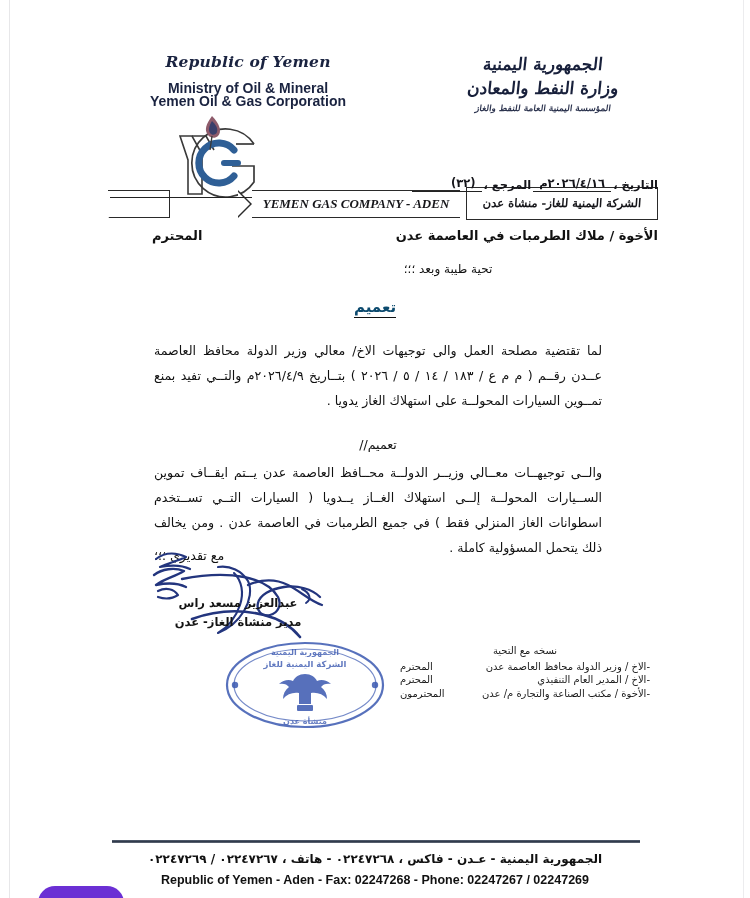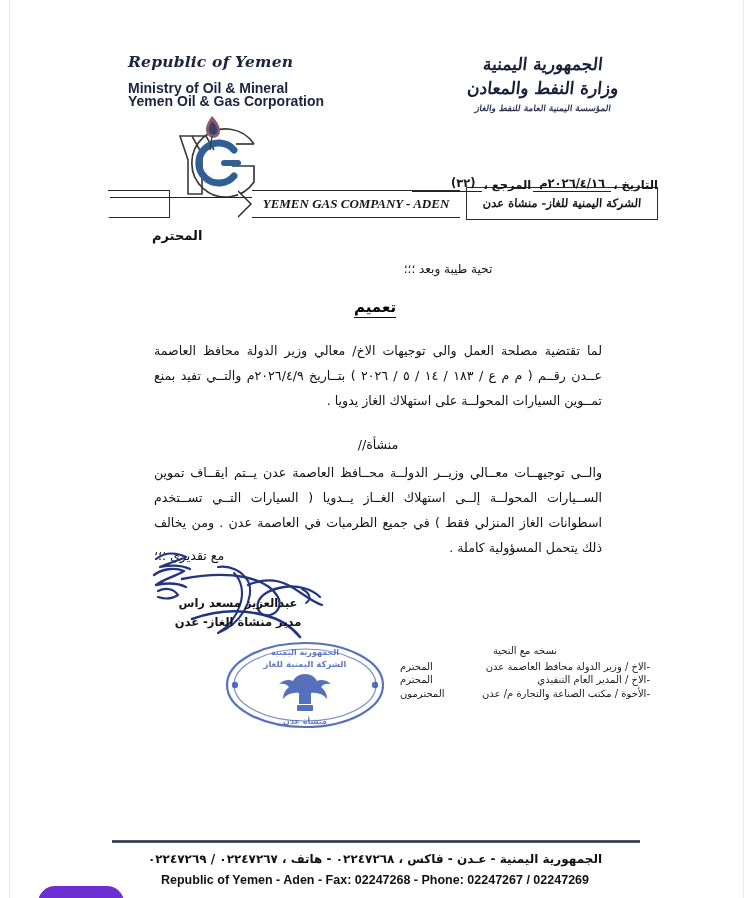--- a/index.html
+++ b/index.html
@@ -34,21 +34,21 @@
     position: absolute;
     left: 0; right: 0;
     top: 52px;
     height: 130px;
   }
   .hdr-en {
     position: absolute;
     left: 128px;
     top: 0;
     width: 240px;
-    text-align: left;
+    text-align: center;
     direction: ltr;
   }
   .hdr-en-title {
     font-family: "DejaVu Serif", serif;
     font-style: italic;
     font-weight: bold;
     font-size: 15.5px;
     color: #1a2340;
     letter-spacing: .2px;
     white-space: nowrap;
@@ -258,21 +258,21 @@
     position: absolute;
     left: 0; right: 0;
     top: 298px;
     text-align: center;
     direction: rtl;
   }
   .doc-title span {
     font-family: "DejaVu Sans", sans-serif;
     font-weight: bold;
     font-size: 15px;
-    color: #000000;
+    color: #0c4a6e;
     border-bottom: 1.4px solid #111;
     padding-bottom: 1px;
     text-align: center;
   }
 
   .para {
     position: absolute;
     right: 148px;
     width: 448px;
     direction: rtl;
@@ -456,29 +456,30 @@
   </div>
 
   <div class="meta-line">
     <span class="meta-label">التاريخ ،</span>
     <span class="meta-val">٢٠٢٦/٤/١٦م</span>
     <span class="meta-label">المرجع ،</span>
     <span class="meta-val">(٣٢)</span>
   </div>
   <div class="meta-rule"></div>
 
+  <div class="addressee">الأخوة / ملاك الطرمبات في العاصمة عدن</div>
   <div class="honorific">المحترم</div>
   <div class="greeting">تحية طيبة وبعد ؛؛؛</div>
 
   <div class="doc-title">
     <span>تعميم</span>
   </div>
 
   <div class="para para-1">لما تقتضية مصلحة العمل والى توجيهات الاخ/ معالي وزير الدولة محافظ العاصمة عــدن رقــم ( م م ع / ١٨٣ / ١٤ / ٥ / ٢٠٢٦ ) بتــاريخ ٢٠٢٦/٤/٩م والتــي تفيد بمنع تمــوين السيارات المحولــة على استهلاك الغاز يدويا .</div>
-  <div class="para para-2">منشأة//</div>
+  <div class="para para-2">تعميم//</div>
   <div class="para para-3">والــى توجيهــات معــالي وزيــر الدولــة محــافظ العاصمة عدن يــتم ايقــاف تموين الســيارات المحولــة إلــى استهلاك الغــاز يــدويا ( السيارات التــي تســتخدم اسطوانات الغاز المنزلي فقط ) في جميع الطرمبات في العاصمة عدن . ومن يخالف ذلك يتحمل المسؤولية كاملة .</div>
   <div class="closing">مع تقديري ؛؛؛</div>
 
   <div class="signature-ink">
     <svg width="210" height="95" viewBox="0 0 210 95" aria-hidden="true">
       <g fill="none" stroke="#23357e" stroke-linecap="round" stroke-linejoin="round">
         <path d="M4 14 C14 6 26 8 34 12 C26 16 16 18 8 22 C18 20 30 20 38 24" stroke-width="2.2"></path>
         <path d="M2 30 C10 24 22 22 32 26 C22 32 12 34 4 40 C14 38 26 38 34 42" stroke-width="2.4"></path>
         <path d="M6 46 C14 42 22 44 26 50 C20 54 12 54 6 52" stroke-width="2.2"></path>
         <path d="M30 34 C50 30 72 28 92 32 C108 35 120 42 126 52 C130 60 126 68 118 70

